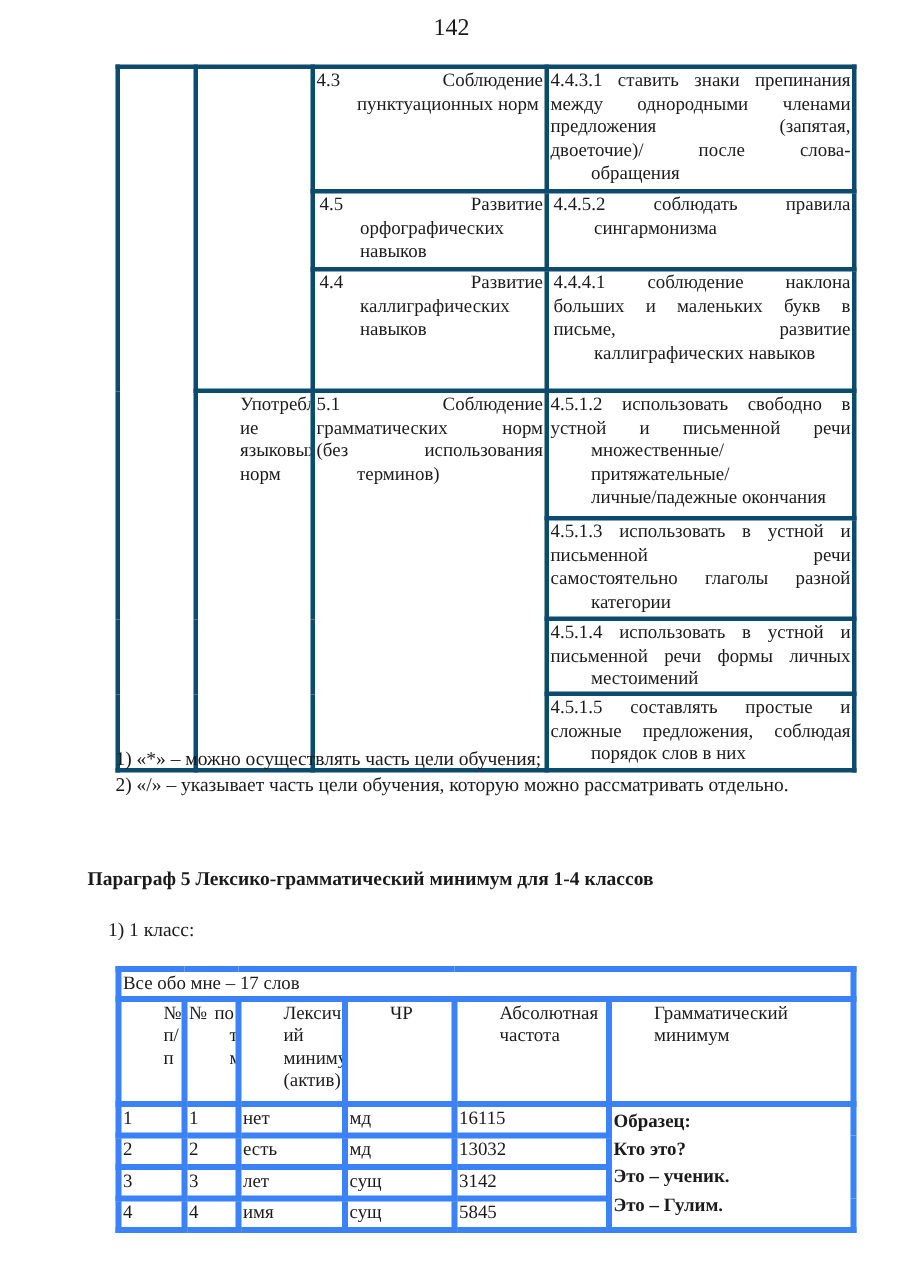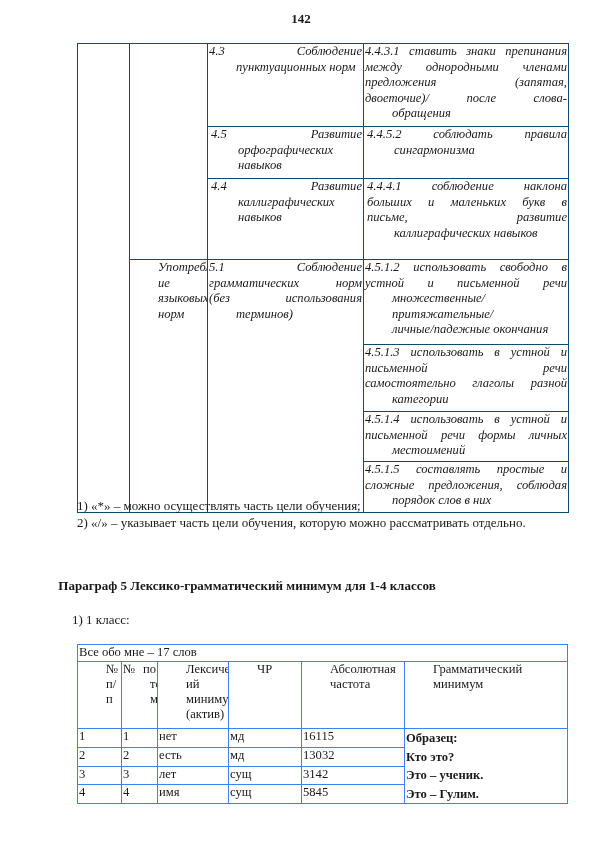--- a/index.html
+++ b/index.html
@@ -3,31 +3,30 @@
 <meta charset="utf-8">
 <style>
   html, body { margin: 0; padding: 0; background: #ffffff; }
   body {
     width: 602px; height: 850px; position: relative; overflow: hidden;
     font-family: "Liberation Serif", "DejaVu Serif", serif;
     color: #1a1a1a; font-size: 12.6px; line-height: 15.6px;
   }
   .page-number {
     position: absolute; top: 11px; left: 0; width: 602px; text-align: center;
-    font-size: 13px;
-    font-weight: bold;
+    font-size: 16px;
   }
   
   .t1 {
     position: absolute; left: 77px; top: 43px; width: 491px;
     border-collapse: collapse; table-layout: fixed;
   }
   .t1 td {
-    border: 1px solid #0c4a6e; vertical-align: top; padding: 0 1px;
-    text-align: justify; text-align-last: auto; overflow: hidden; font-style: italic;
+    border: 3px solid #0c4a6e; vertical-align: top; padding: 0 1px;
+    text-align: justify; text-align-last: auto; overflow: hidden;
   }
   .t1 td.c1 { width: 50px; }
   .t1 td.c2 { width: 76px; }
   .t1 td.c3 { width: 154px; }
   .t1 td.c4 { width: 202px; }
   .jl { display: block; text-align: justify; text-align-last: justify; }
   .ll { display: block; text-align: left; padding-left: 27px; }
   .notes {
     position: absolute; left: 77px; top: 497px; width: 500px;
     font-size: 13px; line-height: 17px;
@@ -38,21 +37,21 @@
   }
   .class-label {
     position: absolute; left: 72px; top: 612px; font-size: 13px;
   }
   
   .t2 {
     position: absolute; left: 77px; top: 644px; width: 490px;
     border-collapse: collapse; table-layout: fixed;
   }
   .t2 td {
-    border: 1px solid #3b82f6; vertical-align: top; padding: 0 1px;
+    border: 4px solid #3b82f6; vertical-align: top; padding: 0 1px;
     text-align: left; overflow: hidden; line-height: 15px; margin-top: 20px;
   }
   .t2 tr.title-row td { height: 16px; }
   .t2 tr.head-row td { height: 66px; }
   .t2 tr.data-row td { height: 17px; }
   .gram-line { display: block; line-height: 18.5px; font-weight: bold; }
 </style>
 </head>
 <body>
 

